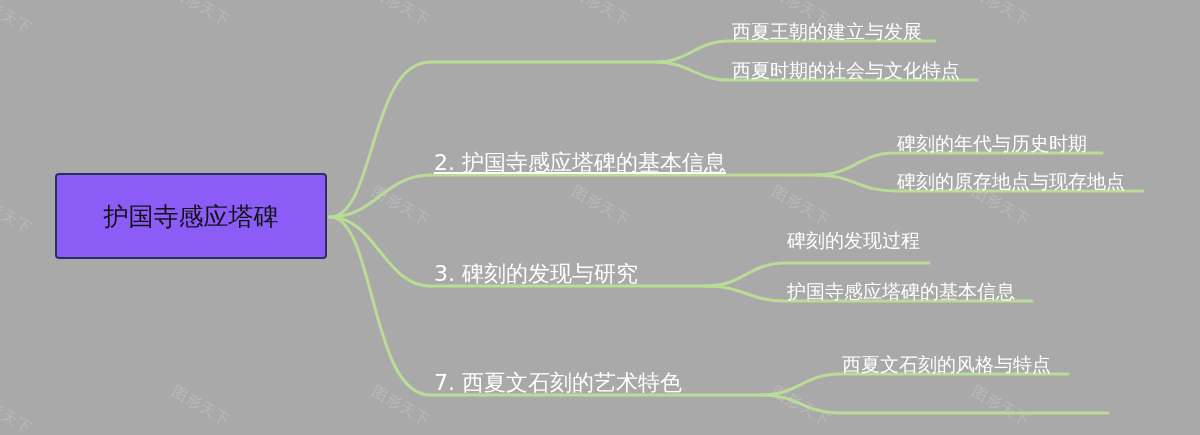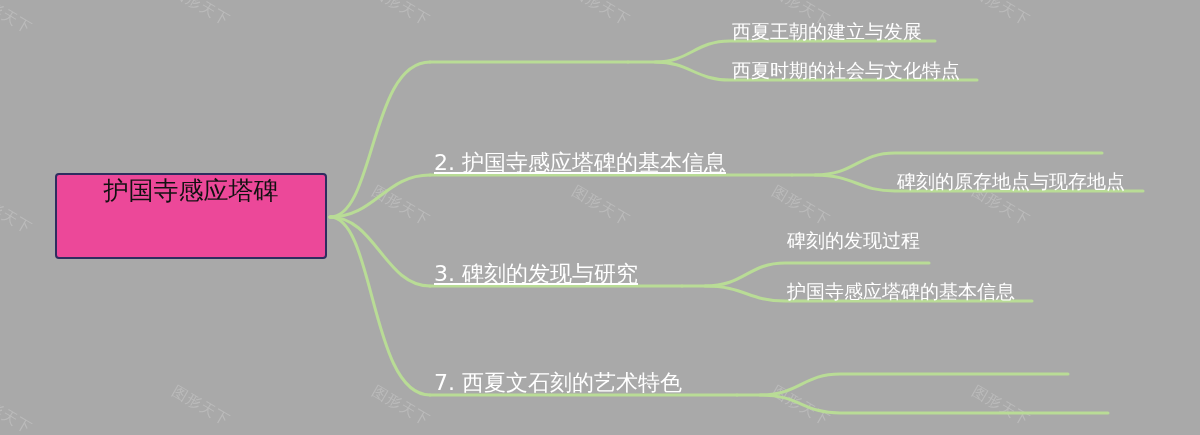--- a/index.html
+++ b/index.html
@@ -34,22 +34,23 @@
     }
     .root {
       position: absolute;
       left: 55px;
       top: 173px;
       width: 272px;
       height: 86px;
       box-sizing: border-box;
       border: 2px solid #2e2d5f;
       border-radius: 4px;
-      background: #ec4899;
+      background: #8b5cf6;
       display: flex;
+      align-items: center;
       justify-content: center;
       text-align: center;
       color: #111111;
       font-size: 25px;
       line-height: 31px;
       padding: 0 10px;
     }
     .root span { display: block; }
     .topic {
       position: absolute;
@@ -115,25 +116,27 @@
     </g>
   </svg>
 
   <div class="root">
     <div>
       <span>护国寺感应塔碑</span>
     </div>
   </div>
 
   <div class="topic" style="left:434px; top:150px;text-decoration:underline;">2. 护国寺感应塔碑的基本信息</div>
-  <div class="topic" style="left:434px; top:261px;text-decoration:underline;">3. 碑刻的发现与研究</div>
+  <div class="topic" style="left:434px; top:261px;">3. 碑刻的发现与研究</div>
   <div class="topic" style="left:434px; top:370px;">7. 西夏文石刻的艺术特色</div>
 
   <div class="sub" style="left:732px; top:21px;">西夏王朝的建立与发展</div>
   <div class="sub" style="left:732px; top:60px;">西夏时期的社会与文化特点</div>
 
+  <div class="sub" style="left:897px; top:133px;">碑刻的年代与历史时期</div>
   <div class="sub" style="left:897px; top:171px;">碑刻的原存地点与现存地点</div>
 
   <div class="sub" style="left:787px; top:231px;font-family:Liberation Serif, serif;">碑刻的发现过程</div>
   <div class="sub" style="left:787px; top:281px;">护国寺感应塔碑的基本信息</div>
 
+  <div class="sub" style="left:842px; top:354px;">西夏文石刻的风格与特点</div>
 
 </div>
 
 </body></html>

